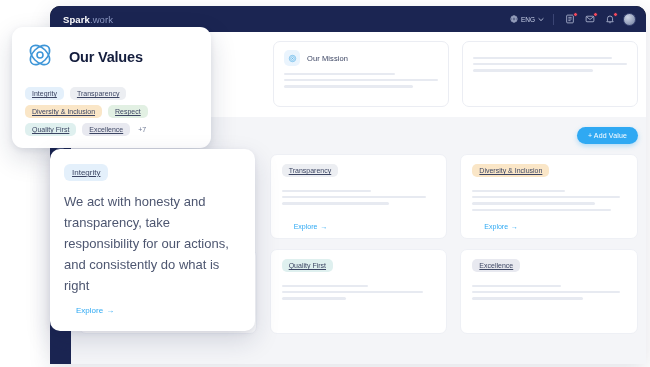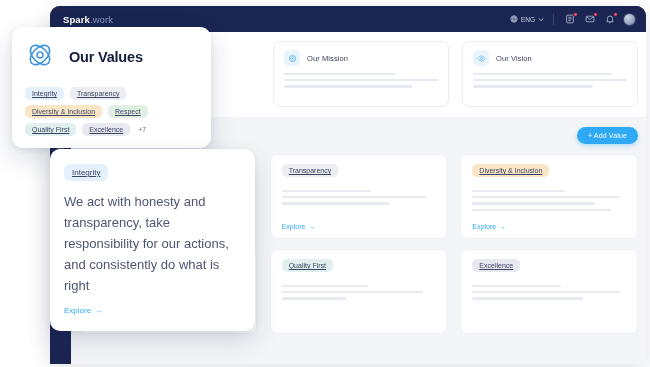--- a/index.html
+++ b/index.html
@@ -116,20 +116,21 @@
   .tag {
     display: inline-block; align-self: flex-start;
     font-size: 7px; color: #3c4563;
     padding: 3px 7px; border-radius: 5px; white-space: nowrap; text-decoration: underline;
   }
   .card-lines { margin-top: 9px; flex: 1 1 auto; }
   .explore {
     font-size: 7px; color: #2fa9f3; text-decoration: none;
     display: inline-flex; align-items: center; gap: 3px; margin-top: 4px;
     white-space: nowrap;
+    margin-left: 12px;
   }
 
   
   .values-pop {
     position: absolute; left: 12px; top: 27px;
     width: 199px;
     background: #ffffff; border-radius: 11px;
     padding: 13px 13px 12px 13px;
     box-shadow: 0 10px 26px rgba(26,34,71,.17), 0 2px 6px rgba(26,34,71,.08);
   }
@@ -253,29 +254,20 @@
               <span class="info-title">Our Mission</span>
             </div>
             <div style="margin-top:7px">
               <div class="sk" style="width:72%"></div>
               <div class="sk" style="width:100%"></div>
               <div class="sk" style="width:84%"></div>
             </div>
           </div>
 
           <div class="info-card">
-            <div class="info-head">
-              <span class="info-icon">
-                <svg width="9" height="9" viewBox="0 0 18 18" fill="none" stroke="#52aee6" stroke-width="1.3">
-                  <path d="M1.4 9S4.4 3.9 9 3.9 16.6 9 16.6 9 13.6 14.1 9 14.1 1.4 9 1.4 9Z"></path>
-                    <circle cx="9" cy="9" r="2.3"></circle>
-                </svg>
-              </span>
-              <span class="info-title">Our Vision</span>
-            </div>
             <div style="margin-top:7px">
               <div class="sk" style="width:90%"></div>
               <div class="sk" style="width:100%"></div>
               <div class="sk" style="width:78%"></div>
             </div>
           </div>
 
         </div>
       </div>
 

